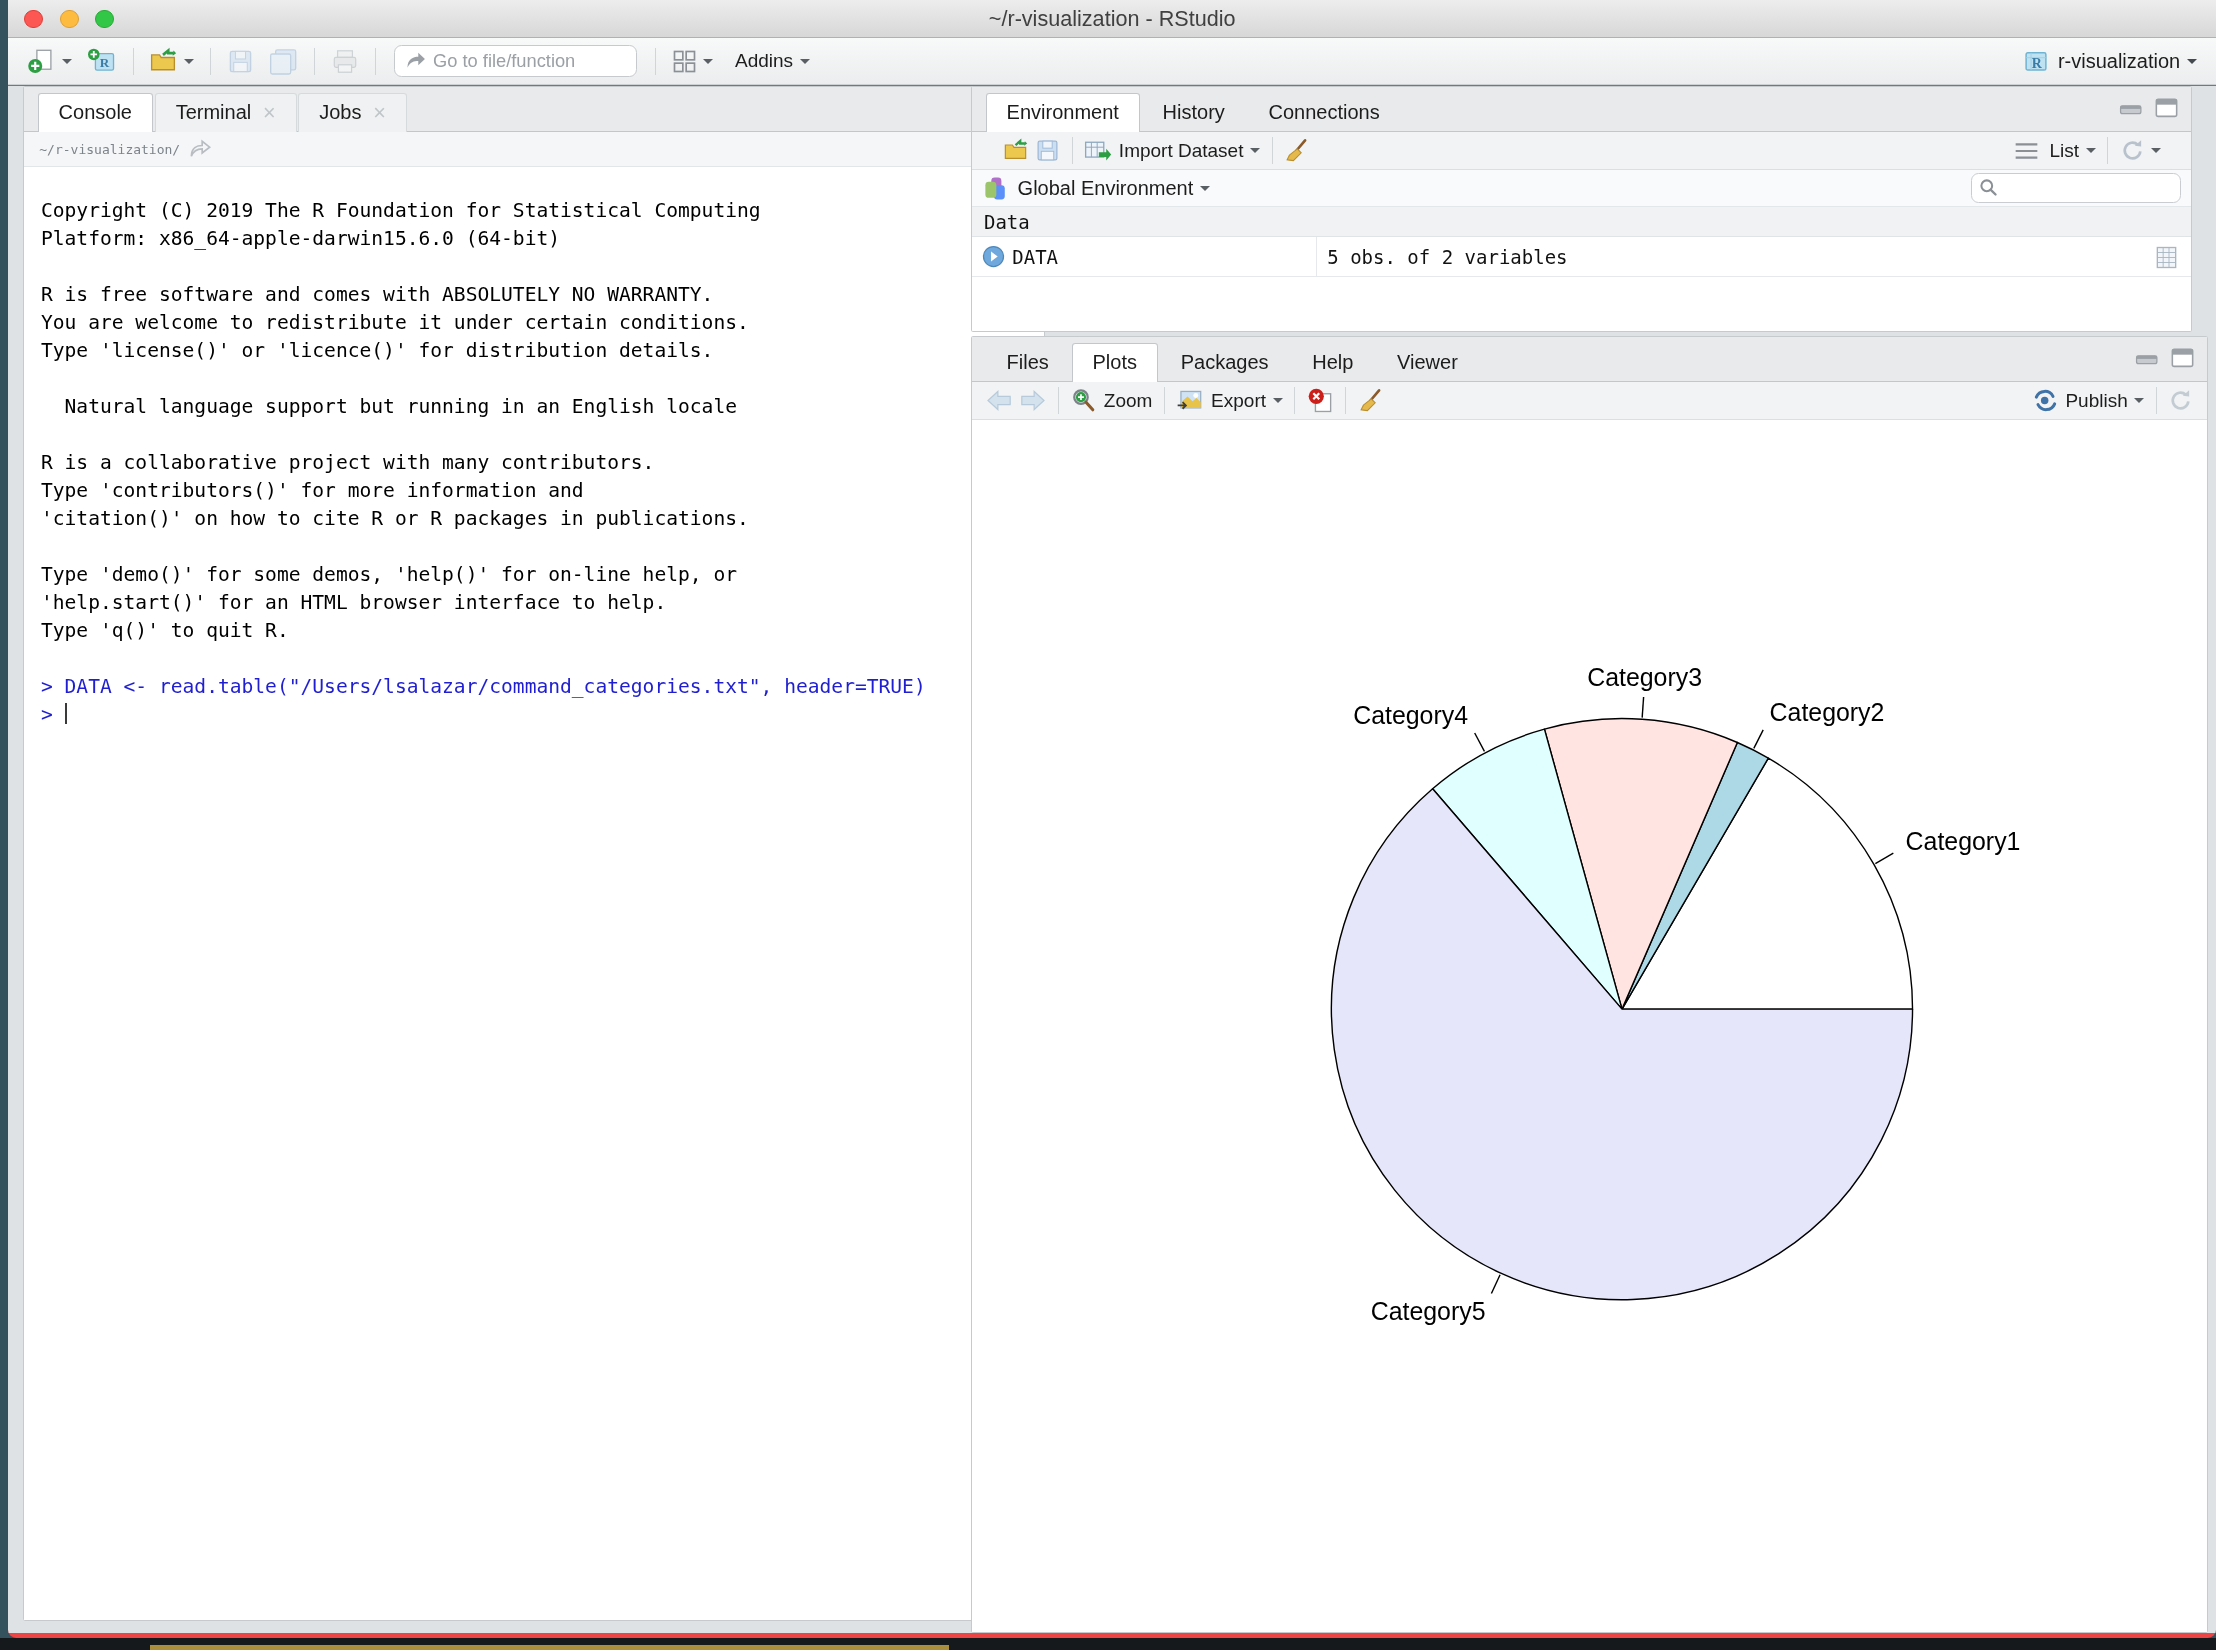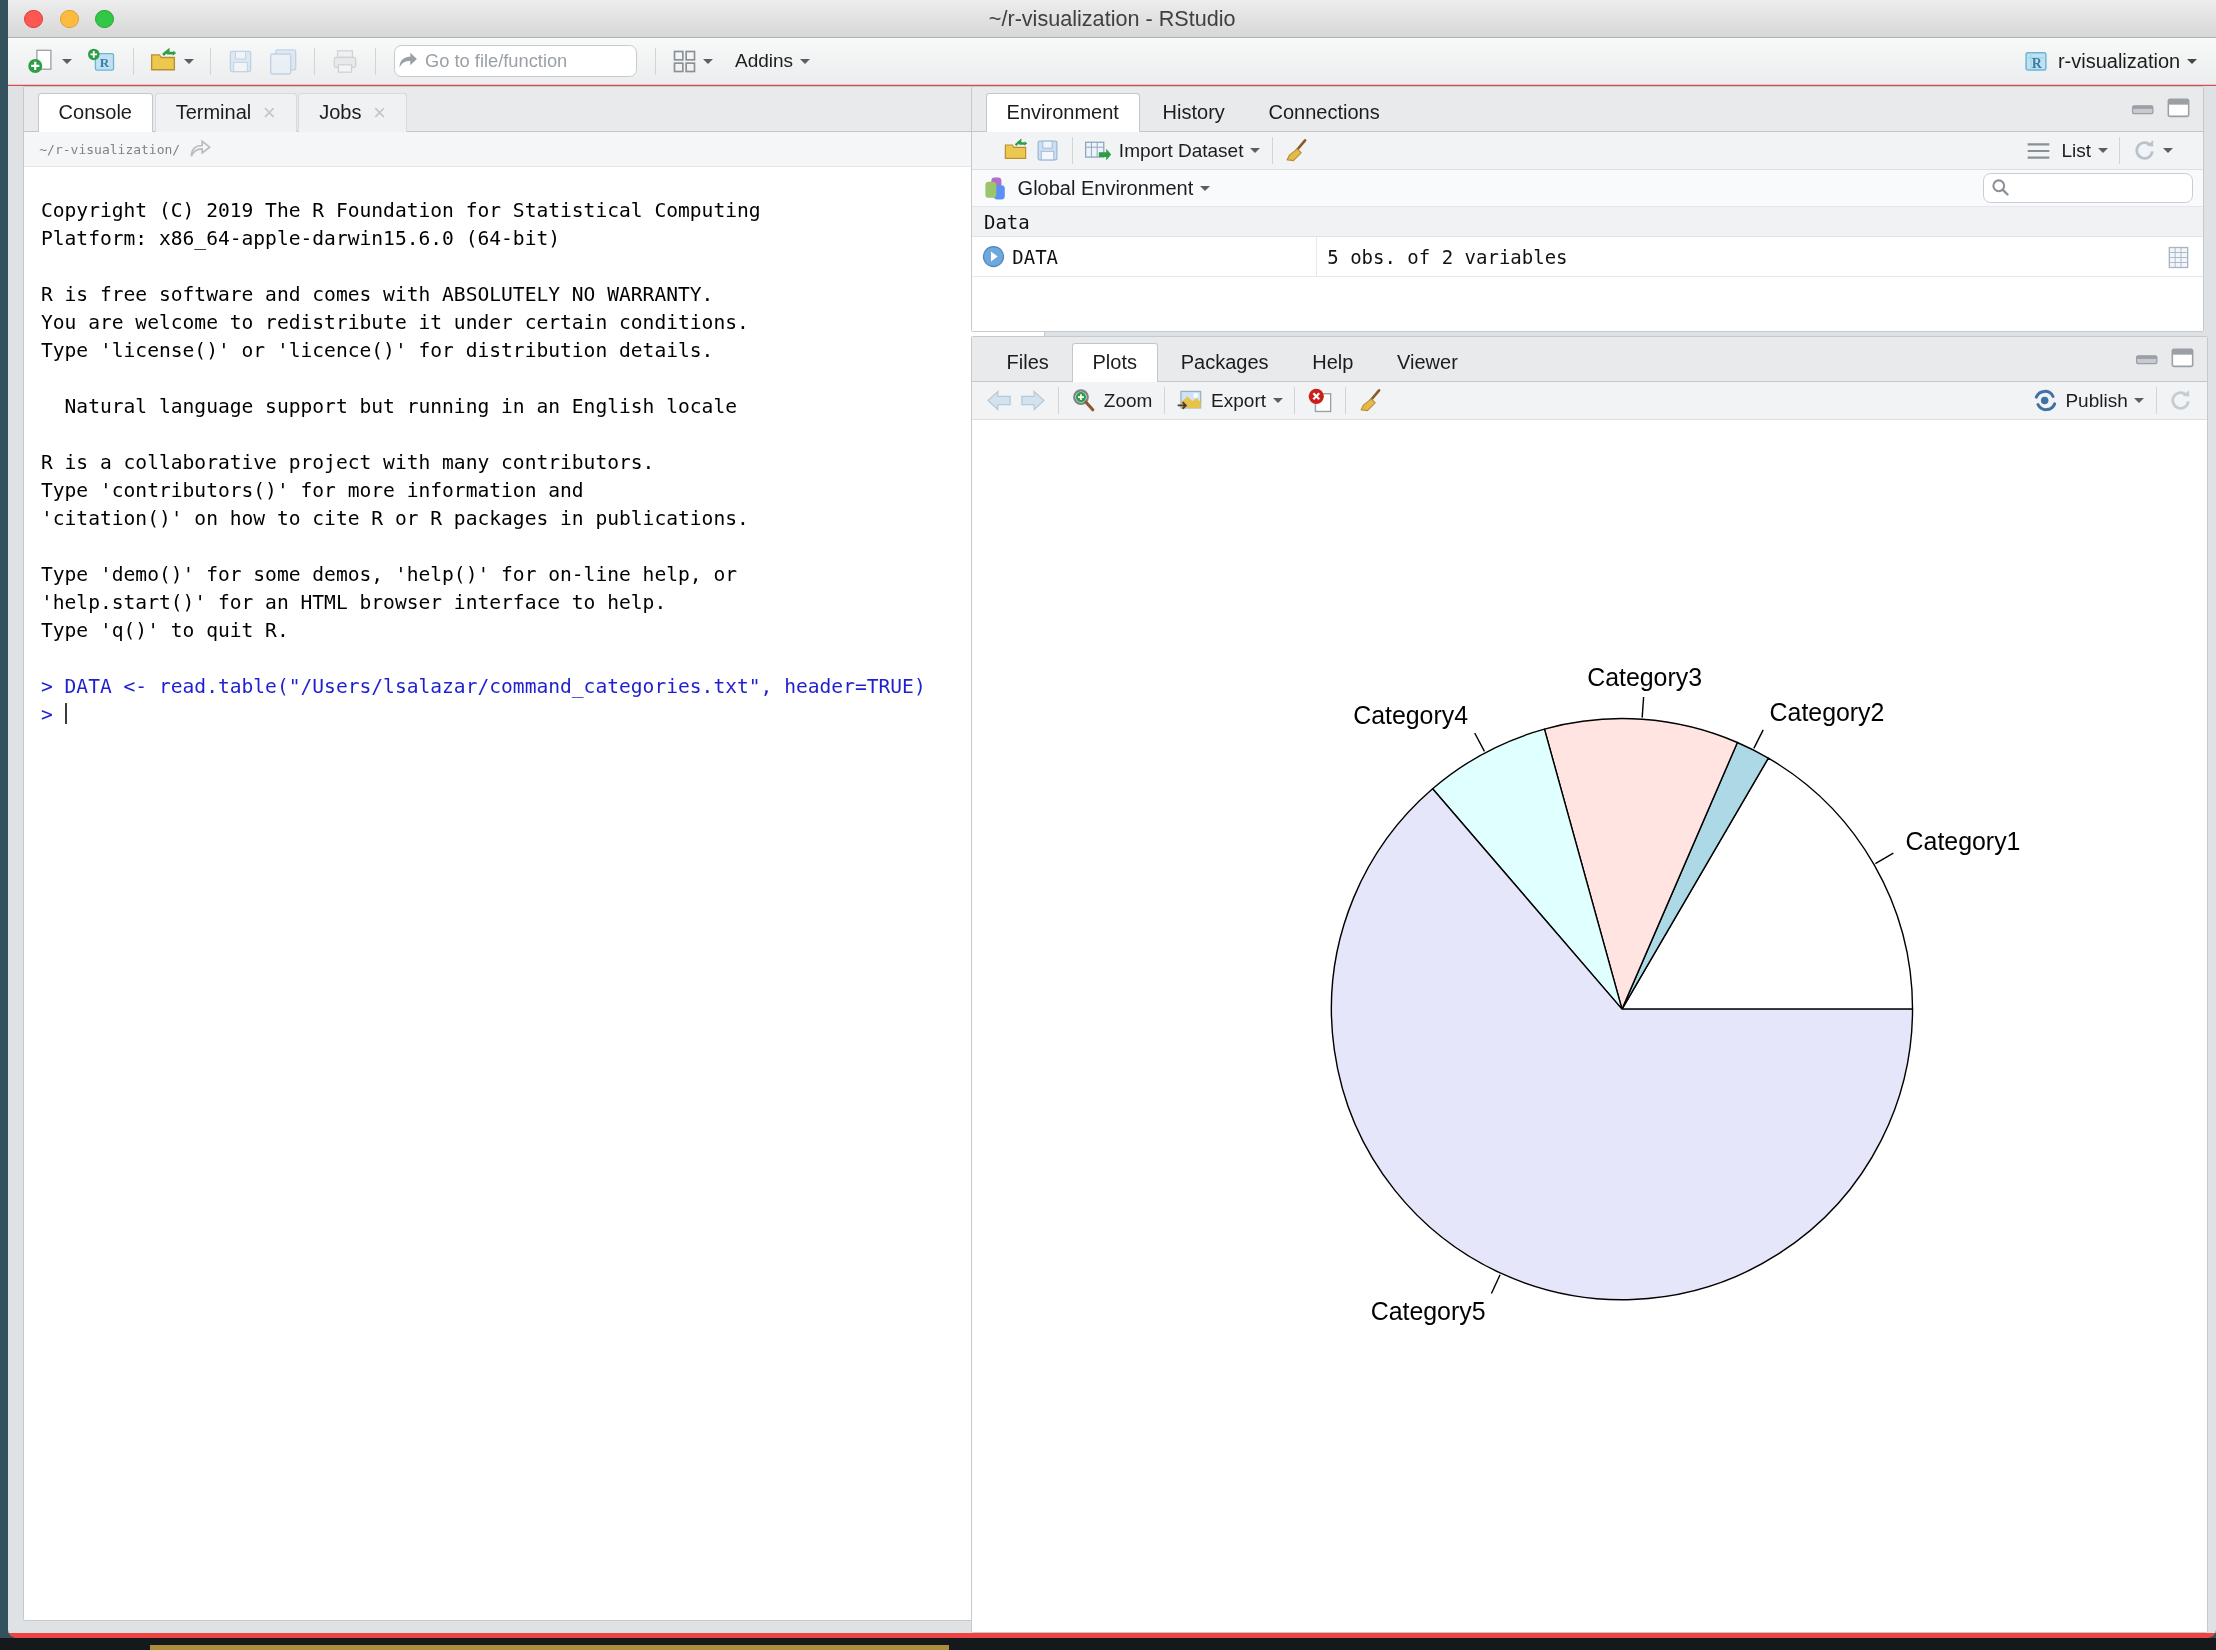--- a/index.html
+++ b/index.html
@@ -23,33 +23,33 @@
 
   
   .toolbar { position:relative; height:47px; background:linear-gradient(#f8f9f9,#ebedee);
              border-bottom:0.8px solid #cdd0d2; display:flex; align-items:center; padding:0 11.7px; }
   .tb-btn { display:inline-flex; align-items:center; margin:0 4.2px; height:35px; padding:0 3.3px; }
   .vsep { width:0.8px; height:27px; background:#d2d5d8; margin:0 8.3px; display:inline-block; }
   .dd { width:0; height:0; border-left:5px solid transparent; border-right:5px solid transparent;
         border-top:5.8px solid #44494e; display:inline-block; margin-left:6.7px; }
   .dd.small { border-top-color:#5a5f64; }
   .goto-box { display:inline-flex; align-items:center; width:243px; height:32px; background:#fff;
-              border:0.8px solid #c6cacd; border-radius:7.5px; margin:0 10px; padding:0 2px; }
+              border:0.8px solid #c6cacd; border-radius:7.5px; margin:0 10px; padding:0 10px; }
   .goto-box .ph { color:#9aa0a6; font-size:18.3px; margin-left:6.7px; }
   .toolbar-label { font-size:19px; color:#1d1d1d; margin-left:6.7px; }
   .spacer { flex:1; }
   .proj-label { font-size:20px; color:#1d1d1d; margin-left:8.3px; }
   .icon-dim { opacity:.55; }
 
   
   .main { position:absolute; top:86px; bottom:5px; left:0; right:0; background:#dfe2e4; }
   .pane, .panel { position:absolute; background:#fff; border:0.8px solid #c6cacd; border-radius:1.7px; }
   .console-pane { left:15px; top:0; width:1022px; bottom:12px; display:flex; flex-direction:column; }
   .right-col { position:absolute; left:963px; right:8.3px; top:0; bottom:0; }
-  .env-panel { left:0; right:4px; top:0; height:246px; }
+  .env-panel { left:0; right:16px; top:0; height:246px; }
   .plots-panel { left:0; right:0; top:250px; bottom:0; display:flex; flex-direction:column; }
 
   
   .tabbar { height:45px; background:#e8eaec; border-bottom:0.8px solid #c3c7cb;
             display:flex; align-items:flex-end; padding-left:13.3px; position:relative; }
   .tab { display:inline-flex; align-items:center; height:39px; padding:0 20px; font-size:20px;
          color:#1c1c1c; border:0.8px solid transparent; border-bottom:none; border-radius:3.3px 3.3px 0 0;
          margin-right:1.7px; position:relative; top:0.8px; }
   .tab.active { background:#fff; border-color:#c3c7cb; font-weight:500; }
   .tab.closable { background:#eff1f2; border-color:#d7dadd; }

